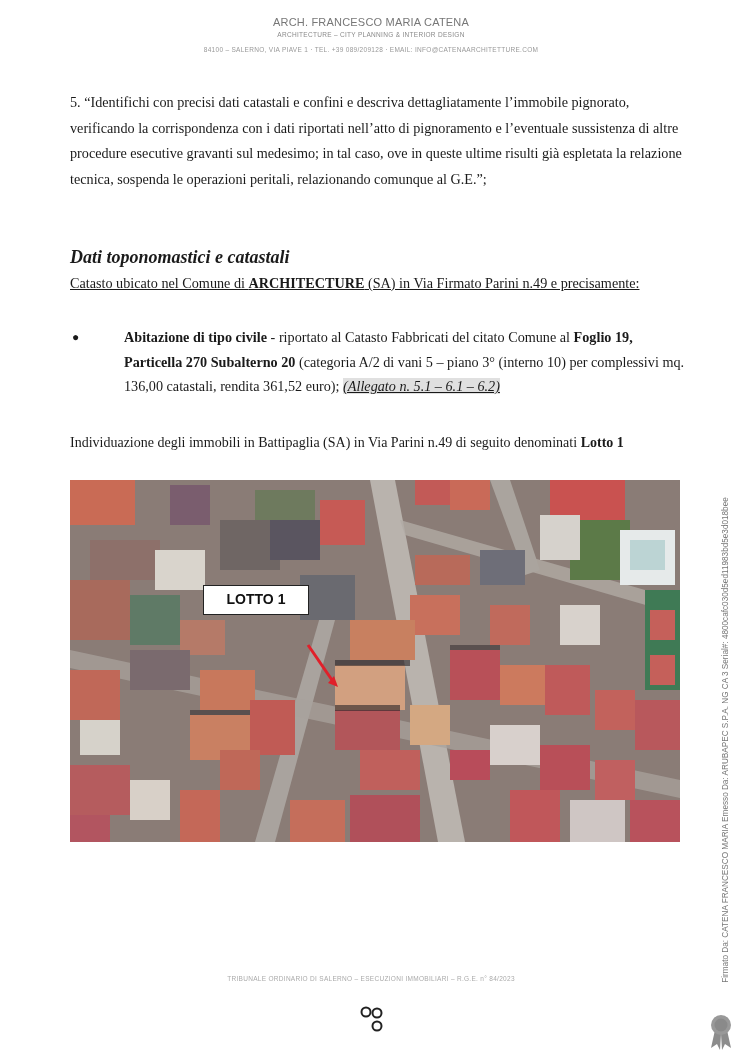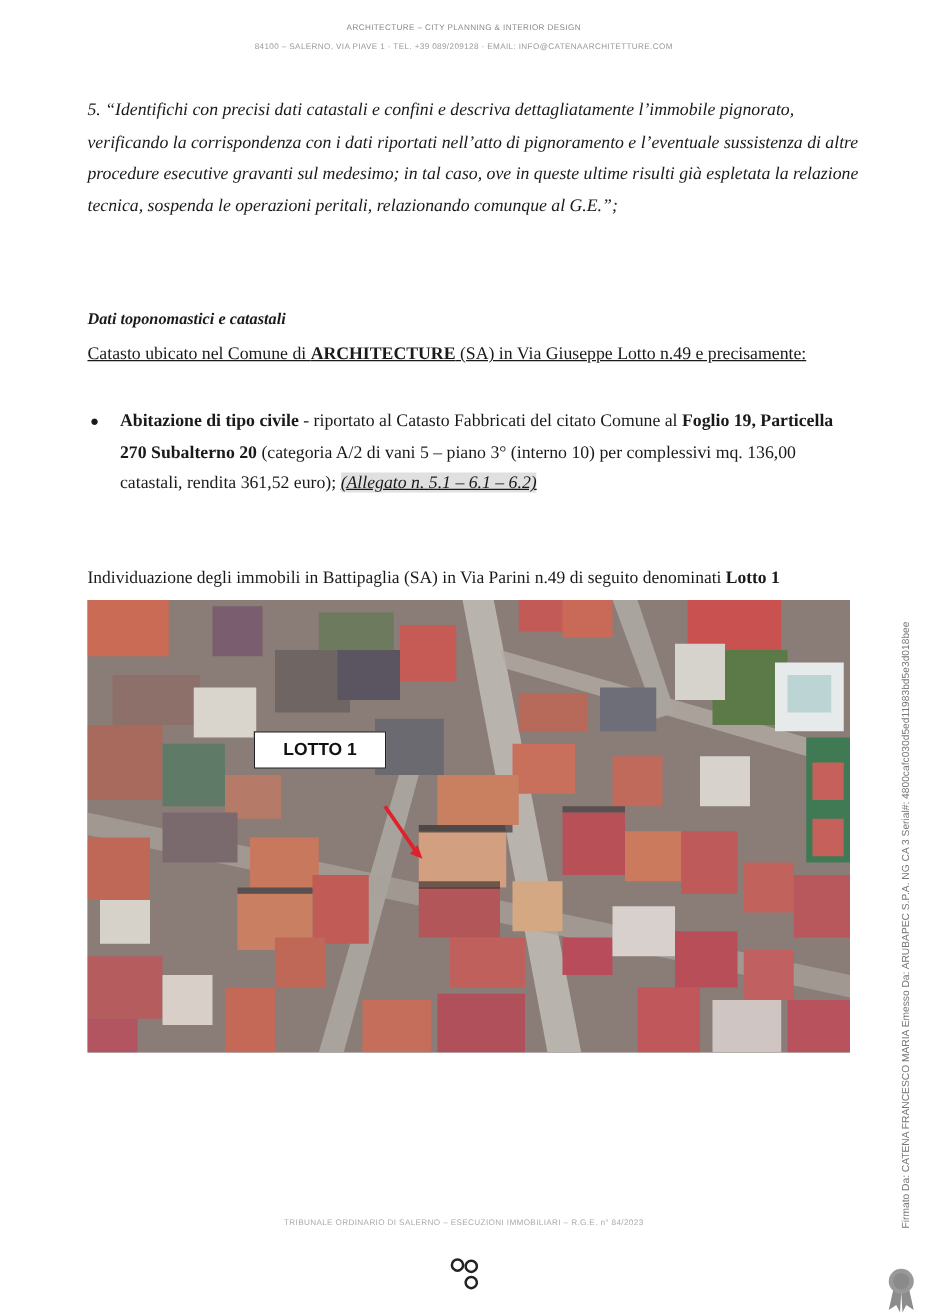--- a/index.html
+++ b/index.html
@@ -2,50 +2,51 @@
 <html><head>
 <meta charset="utf-8">
 <style>
   html, body { margin: 0; padding: 0; background: #ffffff; }
   body { width: 742px; height: 1050px; position: relative; overflow: hidden; font-family: "Liberation Serif", serif; color: #1a1a1a; }
   .header { position: absolute; top: 16px; left: 0; width: 742px; text-align: center; font-family: "Liberation Sans", sans-serif; color: #888; }
   .header .name { font-size: 11px; letter-spacing: 0.2px; color: #777; }
   .header .tag { font-size: 6.5px; margin-top: 3px; color: #8a8a8a; letter-spacing: 0.3px; }
   .header .contact { font-size: 6.5px; margin-top: 8px; color: #999; letter-spacing: 0.3px; }
   .body-text { position: absolute; left: 70px; width: 620px; font-size: 14.2px; }
-  .quote { top: 76px; font-style: italic; line-height: 25.6px; }
-  .section-title { top: 247px; font-style: italic; font-weight: bold; font-size: 13px; }
+  .quote { top: 90px; line-height: 25.6px; }
+  .section-title { top: 247px; font-style: italic; font-weight: bold; font-size: 18px; }
   .location { top: 271px; line-height: 24.6px; text-decoration: underline; }
   .bullet-list { position: absolute; top: 325px; left: 70px; width: 620px; font-size: 14.2px; line-height: 24.6px; }
   .bullet-list .item { display: flex; }
   .bullet-list .dot { width: 24px; flex: 0 0 24px; font-size: 12px; padding-left: 2px; }
-  .bullet-list .content { flex: 1; }
+  .bullet-list .content { flex: 1; margin-left: 28px; }
   .allegato { font-style: italic; background: #e0e0e0; text-decoration: underline; }
-  .caption { top: 455px; font-size: 14px; }
+  .caption { top: 435px; font-size: 14px; }
   .map { position: absolute; left: 70px; top: 480px; width: 610px; height: 362px; overflow: hidden; background: #7b6a66; }
   .lotto-label { position: absolute; left: 133px; top: 105px; width: 106px; height: 30px; background: #fff; border: 1.5px solid #222; box-sizing: border-box; font-family: "Liberation Sans", sans-serif; font-size: 14px; font-weight: bold; text-align: center; line-height: 27px; color: #111; }
   .footer { position: absolute; top: 975px; left: 0; width: 742px; text-align: center; font-family: "Liberation Sans", sans-serif; font-size: 6.5px; color: #aaa; letter-spacing: 0.3px; }
   .logo { position: absolute; left: 359px; top: 1005px; width: 26px; height: 30px; }
   .sidebar-sign { position: absolute; left: 716px; top: 485px; width: 18px; height: 510px; }
   .sidebar-sign span { position: absolute; left: 50%; top: 50%; transform: translate(-50%, -50%) rotate(-90deg); white-space: nowrap; font-family: "Liberation Sans", sans-serif; font-size: 8.2px; color: #777; }
   .seal { position: absolute; left: 706px; top: 1012px; width: 30px; height: 38px; }
 </style>
 </head>
 <body>
 
 <div class="header">
+  <div class="name">ARCH. FRANCESCO MARIA CATENA</div>
   <div class="tag">ARCHITECTURE – CITY PLANNING &amp; INTERIOR DESIGN</div>
   <div class="contact">84100 – SALERNO, VIA PIAVE 1 · TEL. +39 089/209128 · EMAIL: INFO@CATENAARCHITETTURE.COM</div>
 </div>
 
 <div class="body-text quote">5. “Identifichi con precisi dati catastali e confini e descriva dettagliatamente l’immobile pignorato, verificando la corrispondenza con i dati riportati nell’atto di pignoramento e l’eventuale sussistenza di altre procedure esecutive gravanti sul medesimo; in tal caso, ove in queste ultime risulti già espletata la relazione tecnica, sospenda le operazioni peritali, relazionando comunque al G.E.”;</div>
 
 <div class="body-text section-title">Dati toponomastici e catastali</div>
 
-<div class="body-text location"><span>Catasto ubicato nel Comune di </span><b>ARCHITECTURE</b><span> (SA) in Via Giuseppe Lotto n.49 e precisamente:</span></div>
+<div class="body-text location"><span>Catasto ubicato nel Comune di </span><b>ARCHITECTURE</b><span> (SA) in Via Firmato Parini n.49 e precisamente:</span></div>
 
 <div class="bullet-list">
   <div class="item">
     <div class="dot">●</div>
     <div class="content"><b>Abitazione di tipo civile</b><span> - riportato al Catasto Fabbricati del citato Comune al </span><b>Foglio 19, Particella 270 Subalterno 20</b><span> (categoria A/2 di vani 5 – piano 3° (interno 10) per complessivi mq. 136,00 catastali, rendita 361,52 euro); </span><span class="allegato">(Allegato n. 5.1 – 6.1 – 6.2)</span></div>
   </div>
 </div>
 
 <div class="body-text caption"><span>Individuazione degli immobili in Battipaglia (SA) in Via Parini n.49 di seguito denominati </span><b>Lotto 1</b></div>
 

